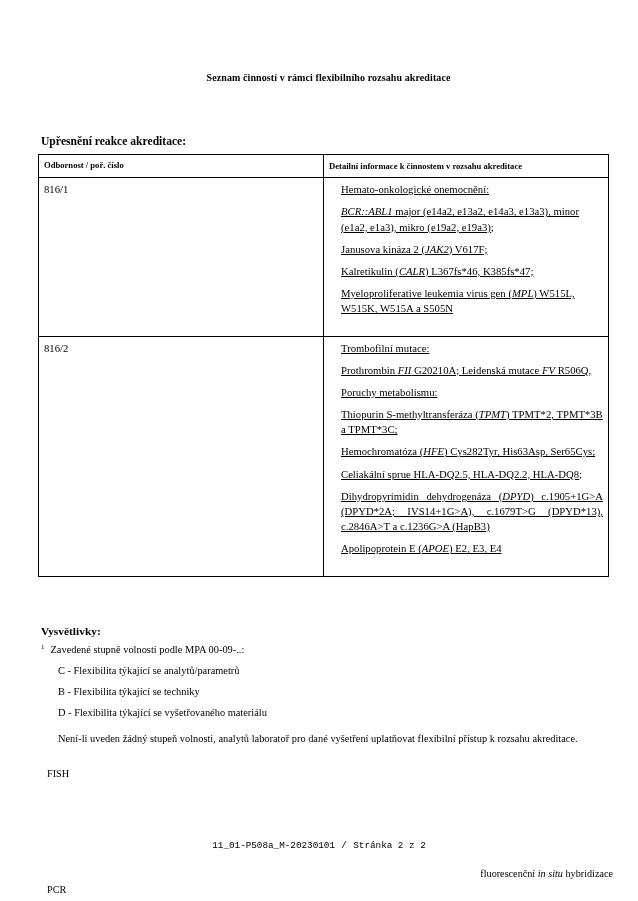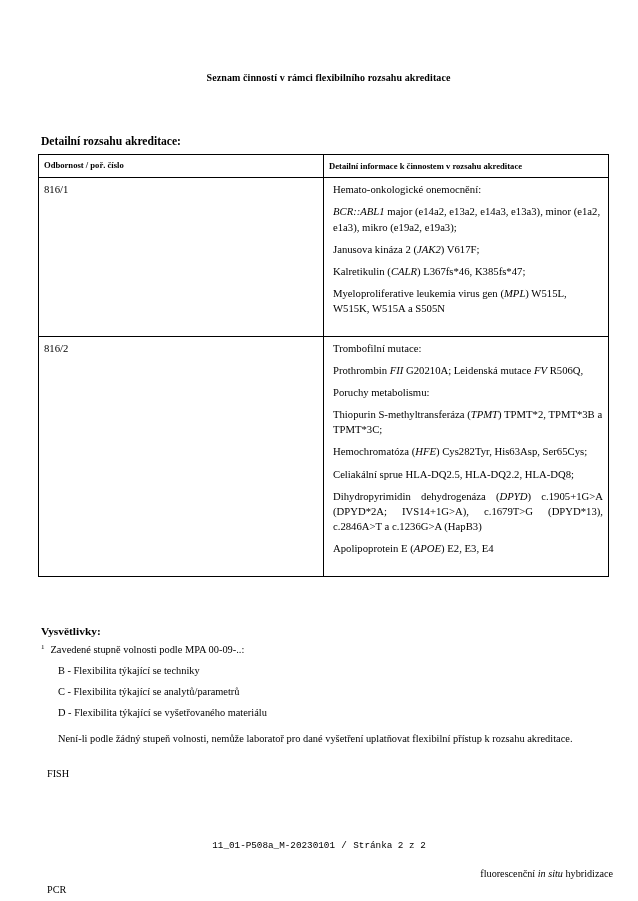--- a/index.html
+++ b/index.html
@@ -78,21 +78,22 @@
   td.col-code {
     width: 58px;
     font-size: 10.7px;
     padding-top: 6px;
   }
   td.col-detail {
     padding-top: 6px;
     padding-bottom: 8px;
   }
   .line {
-    margin: 0 0 7px 4px;
+    margin: 0 0 7px 12px;
+    text-decoration: underline;
   }
   .line:last-child { margin-bottom: 0; }
   .justify {
     text-align: justify;
     text-justify: inter-word;
   }
   i { font-style: italic; }
 
   
   .notes {
@@ -157,21 +158,21 @@
   .footer span { margin: 0 2px; font-family: Liberation Mono, monospace; }
 </style>
 </head>
 <body>
 
 <div class="page">
   <div class="content">
 
     <div class="doc-title">Seznam činností v rámci flexibilního rozsahu akreditace</div>
 
-    <div class="section-heading">Detailní rozsahu akreditace:</div>
+    <div class="section-heading">Upřesnění reakce akreditace:</div>
 
     <table class="scope">
       <thead>
         <tr>
           <th class="col-code">Odbornost / poř. číslo</th>
           <th class="col-detail">Detailní informace k činnostem v rozsahu akreditace</th>
         </tr>
       </thead>
       <tbody>
         <tr>
@@ -196,24 +197,24 @@
             <div class="line justify">Dihydropyrimidin dehydrogenáza (<i>DPYD</i>) c.1905+1G&gt;A (DPYD*2A; IVS14+1G&gt;A), c.1679T&gt;G (DPYD*13), c.2846A&gt;T a c.1236G&gt;A (HapB3)</div>
             <div class="line">Apolipoprotein E (<i>APOE</i>) E2, E3, E4</div>
           </td>
         </tr>
       </tbody>
     </table>
 
     <div class="notes">
       <div class="notes-title">Vysvětlivky:</div>
       <div class="note-row note-first"><span class="note-sup">1</span><span>Zavedené stupně volnosti podle MPA 00-09-..:</span></div>
+      <div class="note-row note-indent">C - Flexibilita týkající se analytů/parametrů</div>
       <div class="note-row note-indent">B - Flexibilita týkající se techniky</div>
-      <div class="note-row note-indent">C - Flexibilita týkající se analytů/parametrů</div>
       <div class="note-row note-indent">D - Flexibilita týkající se vyšetřovaného materiálu</div>
-      <div class="note-para">Není-li podle žádný stupeň volnosti, nemůže laboratoř pro dané vyšetření uplatňovat flexibilní přístup k rozsahu akreditace.</div>
+      <div class="note-para">Není-li uveden žádný stupeň volnosti, analytů laboratoř pro dané vyšetření uplatňovat flexibilní přístup k rozsahu akreditace.</div>
 
       <div class="abbr">
         <div class="abbr-row">
           <div class="abbr-term">FISH</div>
           <div class="abbr-def">fluorescenční <i>in situ</i> hybridizace</div>
         </div>
         <div class="abbr-row">
           <div class="abbr-term">PCR</div>
           <div class="abbr-def">polymerázová řetězová reakce</div>
         </div>

